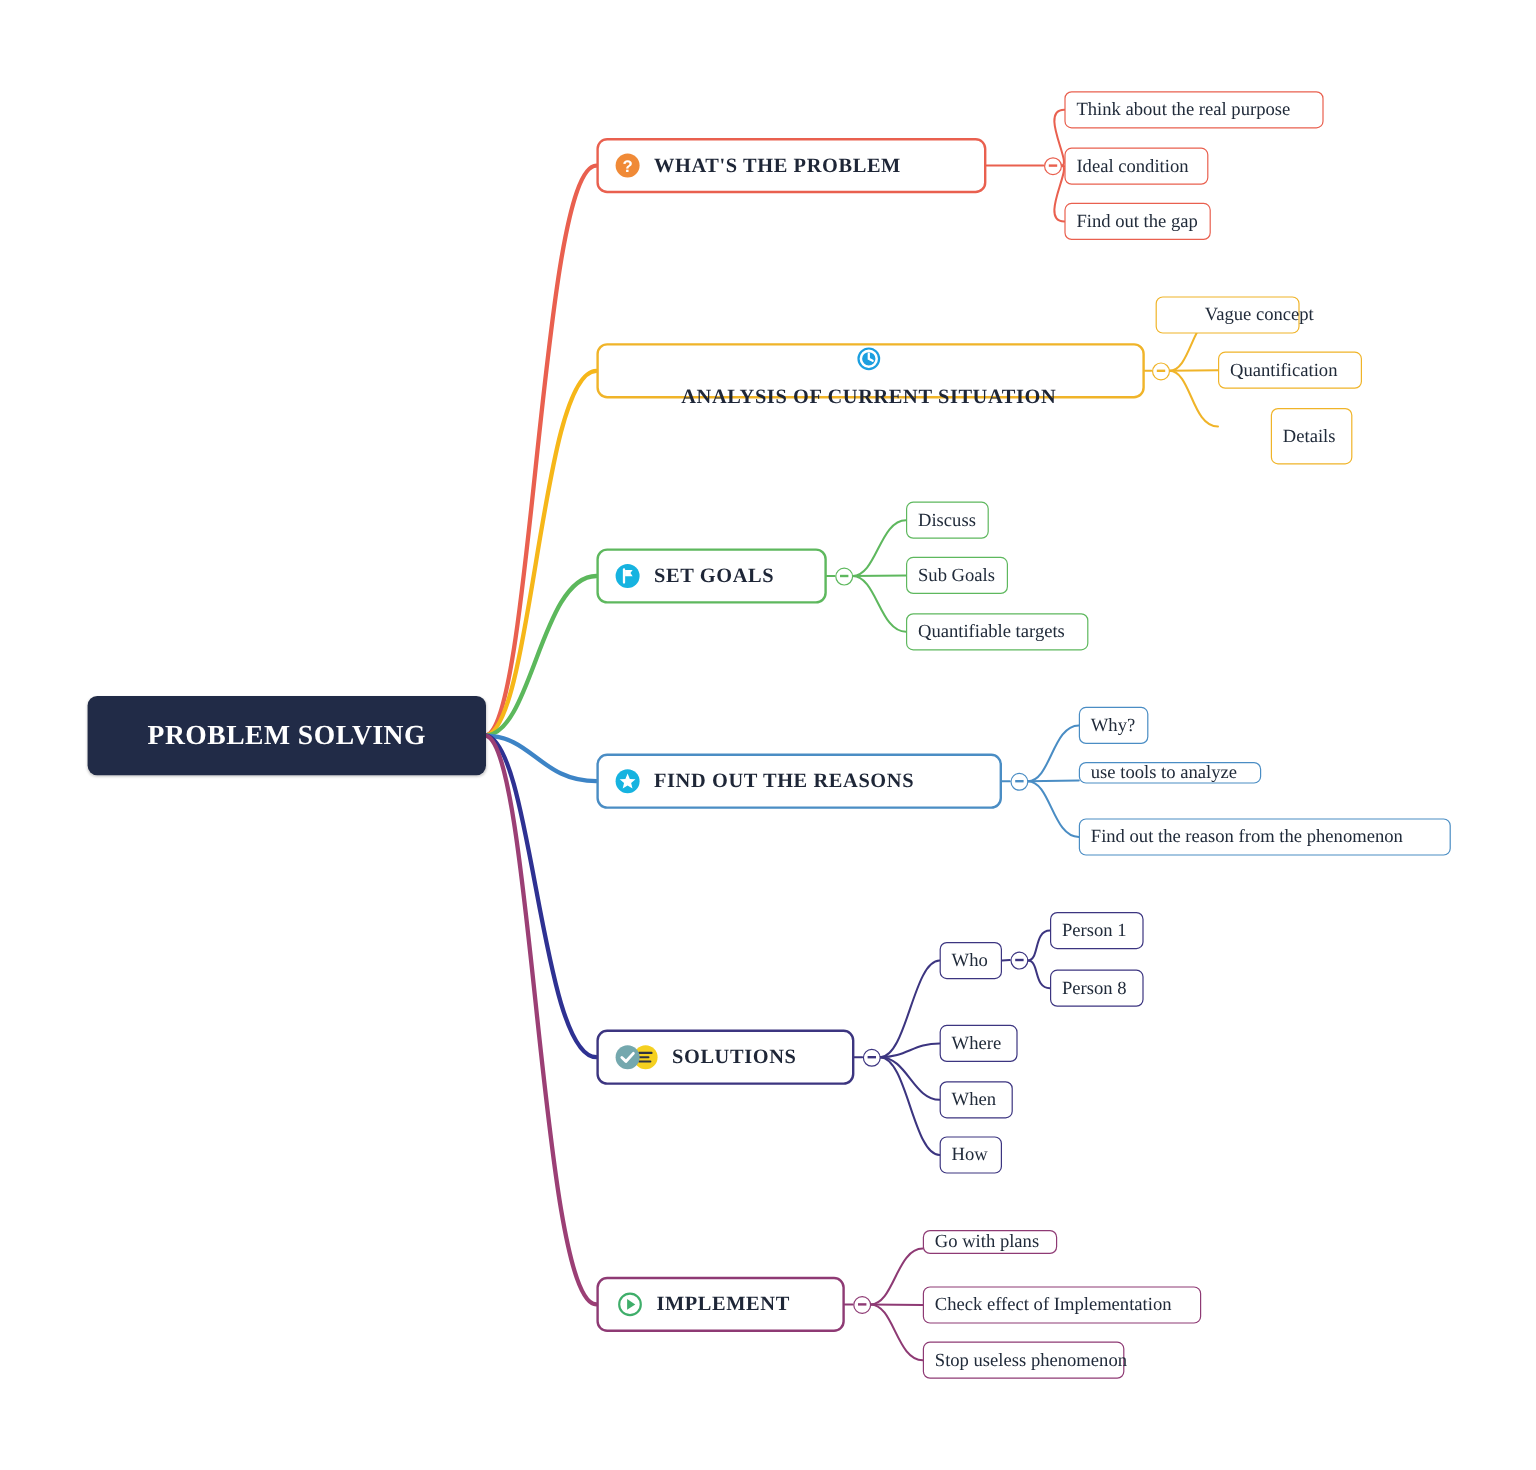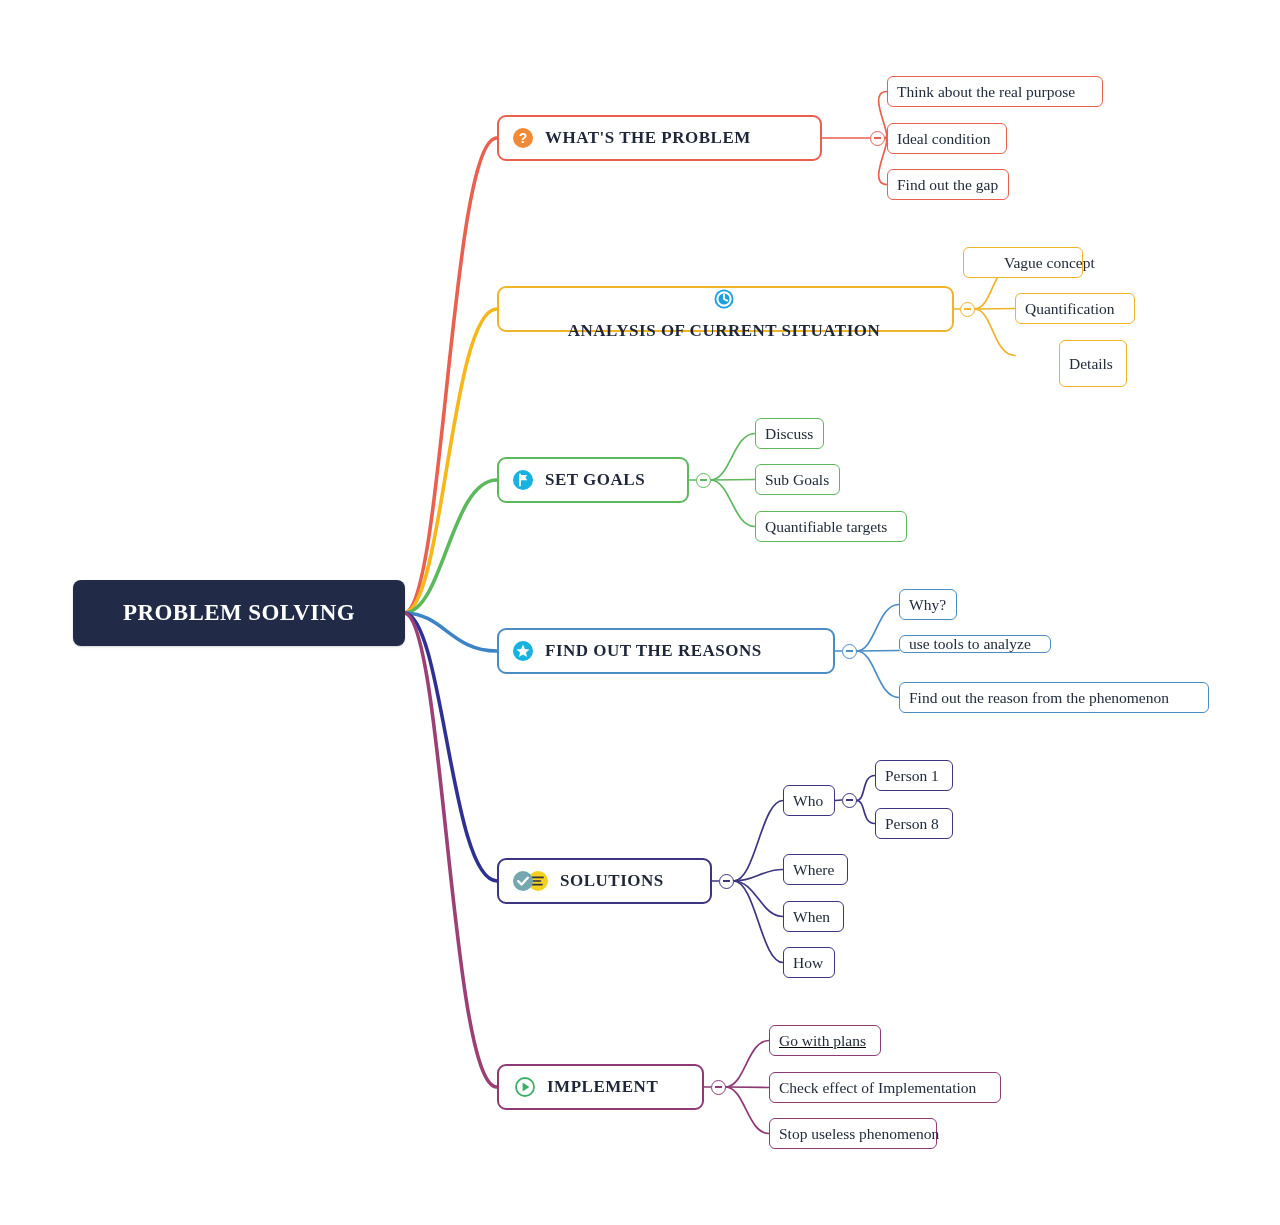--- a/index.html
+++ b/index.html
@@ -302,21 +302,21 @@
               <circle cx="11" cy="11" r="9" fill="#ffffff" stroke="#3fae6a" stroke-width="1.8"></circle>
               <path d="M8.6 6.6 L15.4 11 L8.6 15.4 Z" fill="#3fae6a"></path>
             </svg>
           </span>
         </span>
         <span class="branch-label">IMPLEMENT</span>
       </div>
       <div class="toggle" style="left: 710.5px; top: 1079.5px; border-color: rgb(142, 58, 116);">
         <span class="minus" style="background: rgb(142, 58, 116);"></span>
       </div>
-      <div class="node leaf-node" style="left: 769px; top: 1025px; width: 112px; height: 31px; border-color: rgb(142, 58, 116); text-decoration: underline;">
+      <div class="node leaf-node" style="left: 769px; top: 1025px; width: 112px; height: 20px; border-color: rgb(142, 58, 116);">
         <span class="leaf-label">Go with plans</span>
       </div>
       <div class="node leaf-node" style="left: 769px; top: 1072px; width: 232px; height: 31px; border-color: rgb(142, 58, 116);">
         <span class="leaf-label">Check effect of Implementation</span>
       </div>
       <div class="node leaf-node" style="left: 769px; top: 1118px; width: 168px; height: 31px; border-color: rgb(142, 58, 116);">
         <span class="leaf-label">Stop useless phenomenon</span>
       </div>
     </div>
 </div>

